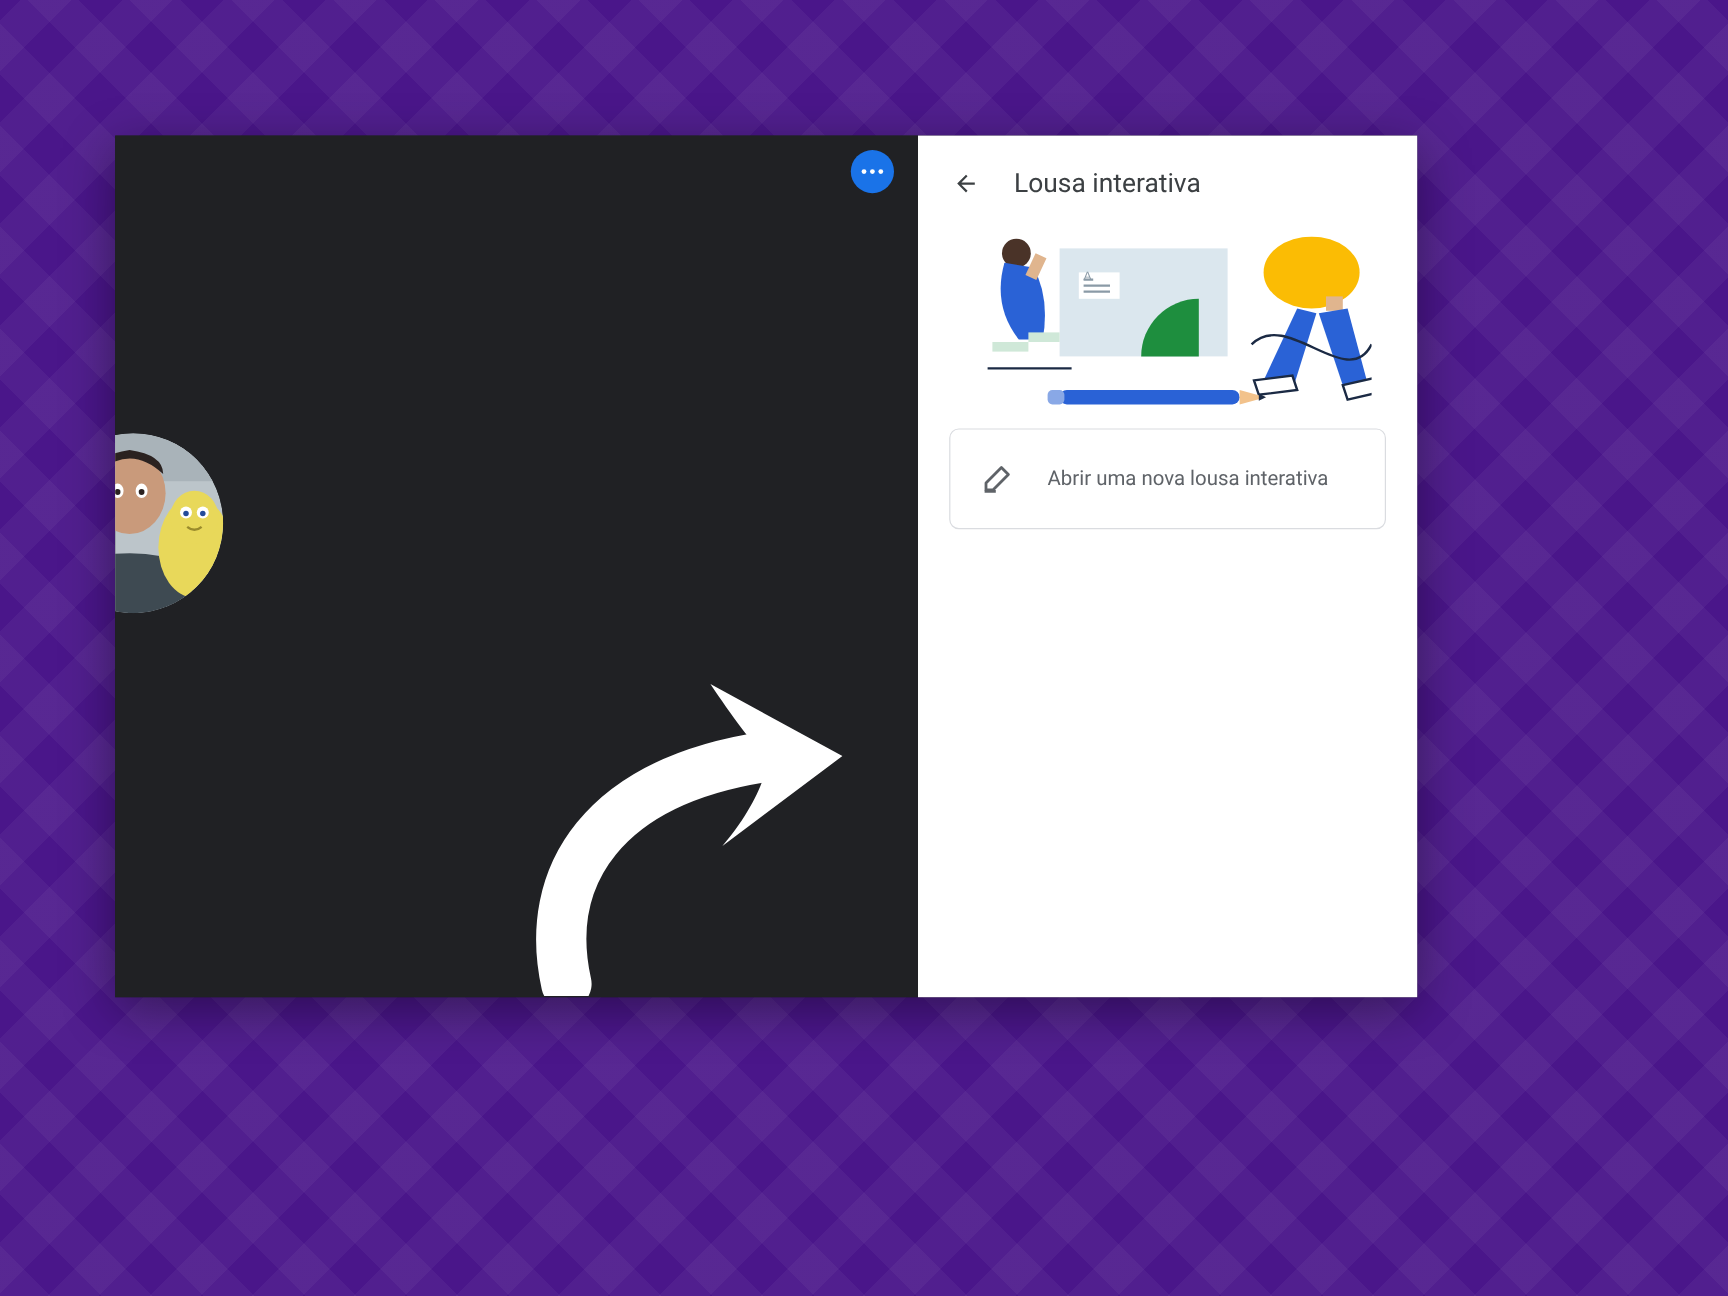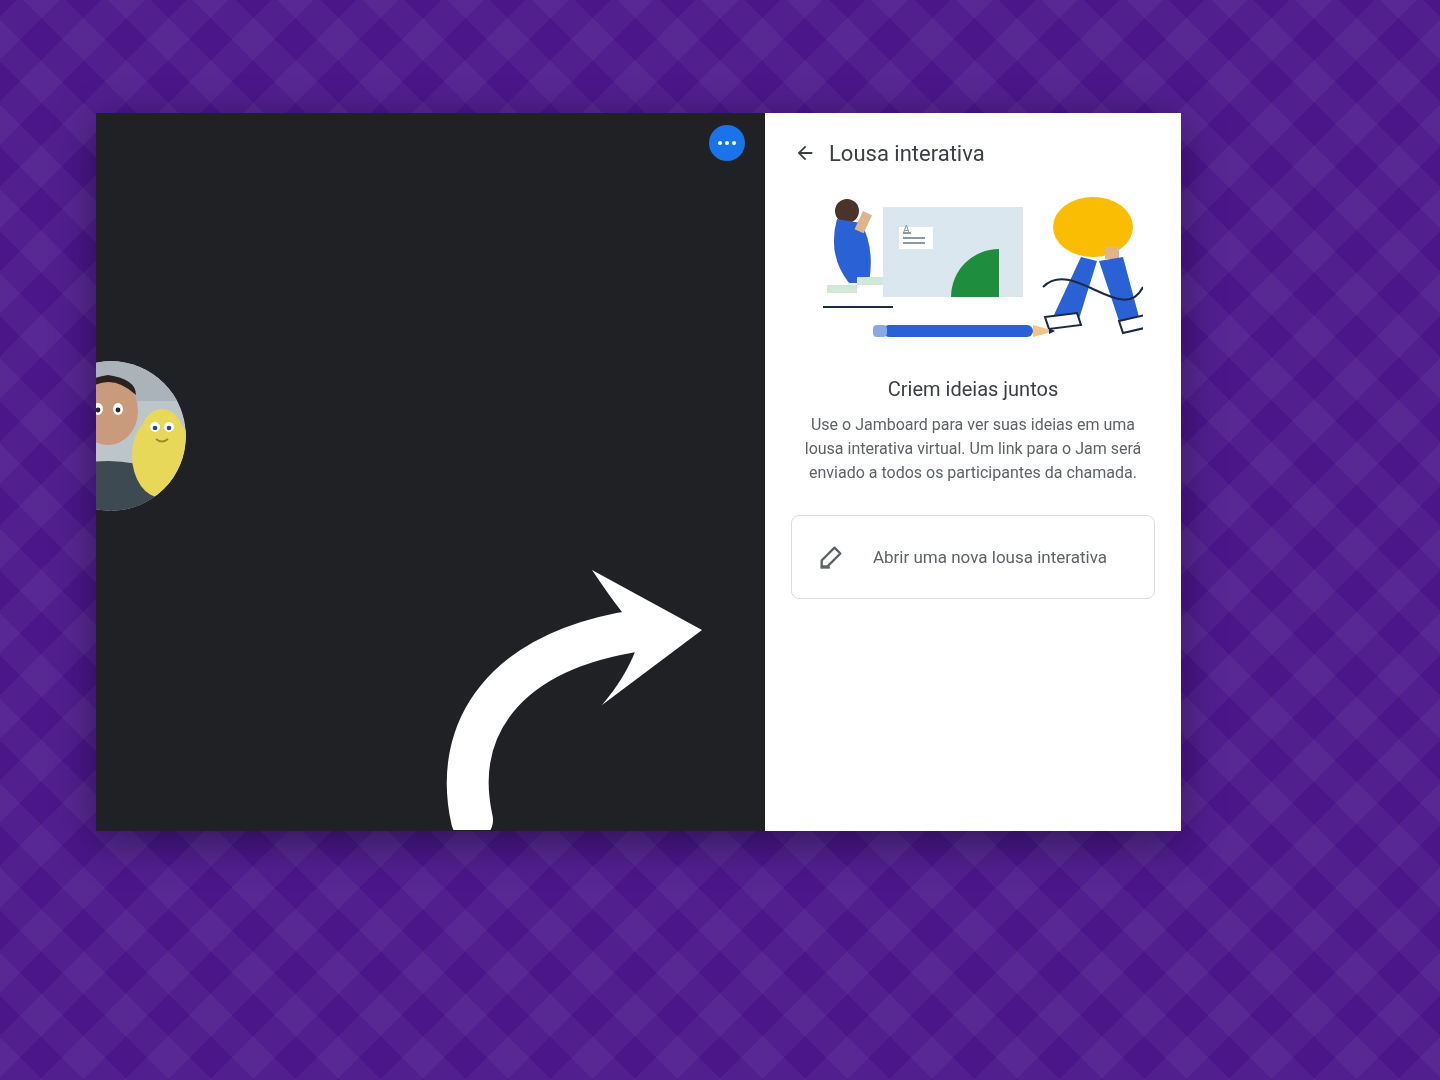--- a/index.html
+++ b/index.html
@@ -61,20 +61,21 @@
     background: #ffffff;
     display: flex;
     flex-direction: column;
     padding: 16px 0 24px 0;
     position: relative;
   }
 
   .panel-header {
     display:flex; align-items:center;
     padding: 4px 20px 14px 20px;
+    gap: 16px;
   }
   .back-btn {
     width: 40px; height:40px;
     display:flex; align-items:center; justify-content:center;
     border-radius:50%;
     cursor:pointer;
   }
   .back-btn svg { width:22px; height:22px; }
   .panel-title {
     font-size: 22px;
@@ -235,24 +236,20 @@
 
           <rect x="80" y="128" width="150" height="12" rx="6" fill="#2a62d6"></rect>
           <polygon points="230,128 252,134 230,140" fill="#f2c28b"></polygon>
           <polygon points="246,131 252,134 246,137" fill="#1b2a44"></polygon>
           <rect x="70" y="128" width="14" height="12" rx="4" fill="#89a8e6"></rect>
 
           <line x1="20" y1="110" x2="90" y2="110" stroke="#1b2a44" stroke-width="2"></line>
         </svg>
       </div>
 
-      <div class="promo">
-        <div class="promo-title">Criem ideias juntos</div>
-        <div class="promo-desc">Use o Jamboard para ver suas ideias em uma lousa interativa virtual. Um link para o Jam será enviado a todos os participantes da chamada.</div>
-      </div>
 
       <div class="option-list">
 
         <div class="option">
           <span class="opt-icon">
             <svg viewBox="0 0 24 24">
                 <path d="M3 21h5l11-11-5-5L3 16v5zm2-2v-2.17L14.17 7.66l2.17 2.17L7.17 19H5zM20.71 6.04a1 1 0 0 0 0-1.41L18.37 2.29a1 1 0 0 0-1.41 0l-1.59 1.59 3.75 3.75 1.59-1.59z" fill="none"></path>
                 <path d="M4 20h5L20 9l-5-5L4 15v5z" fill="none" stroke="#5f6368" stroke-width="2" stroke-linejoin="round"></path>
                 <line x1="3" y1="21" x2="11" y2="21" stroke="#5f6368" stroke-width="2"></line>
               </svg>

